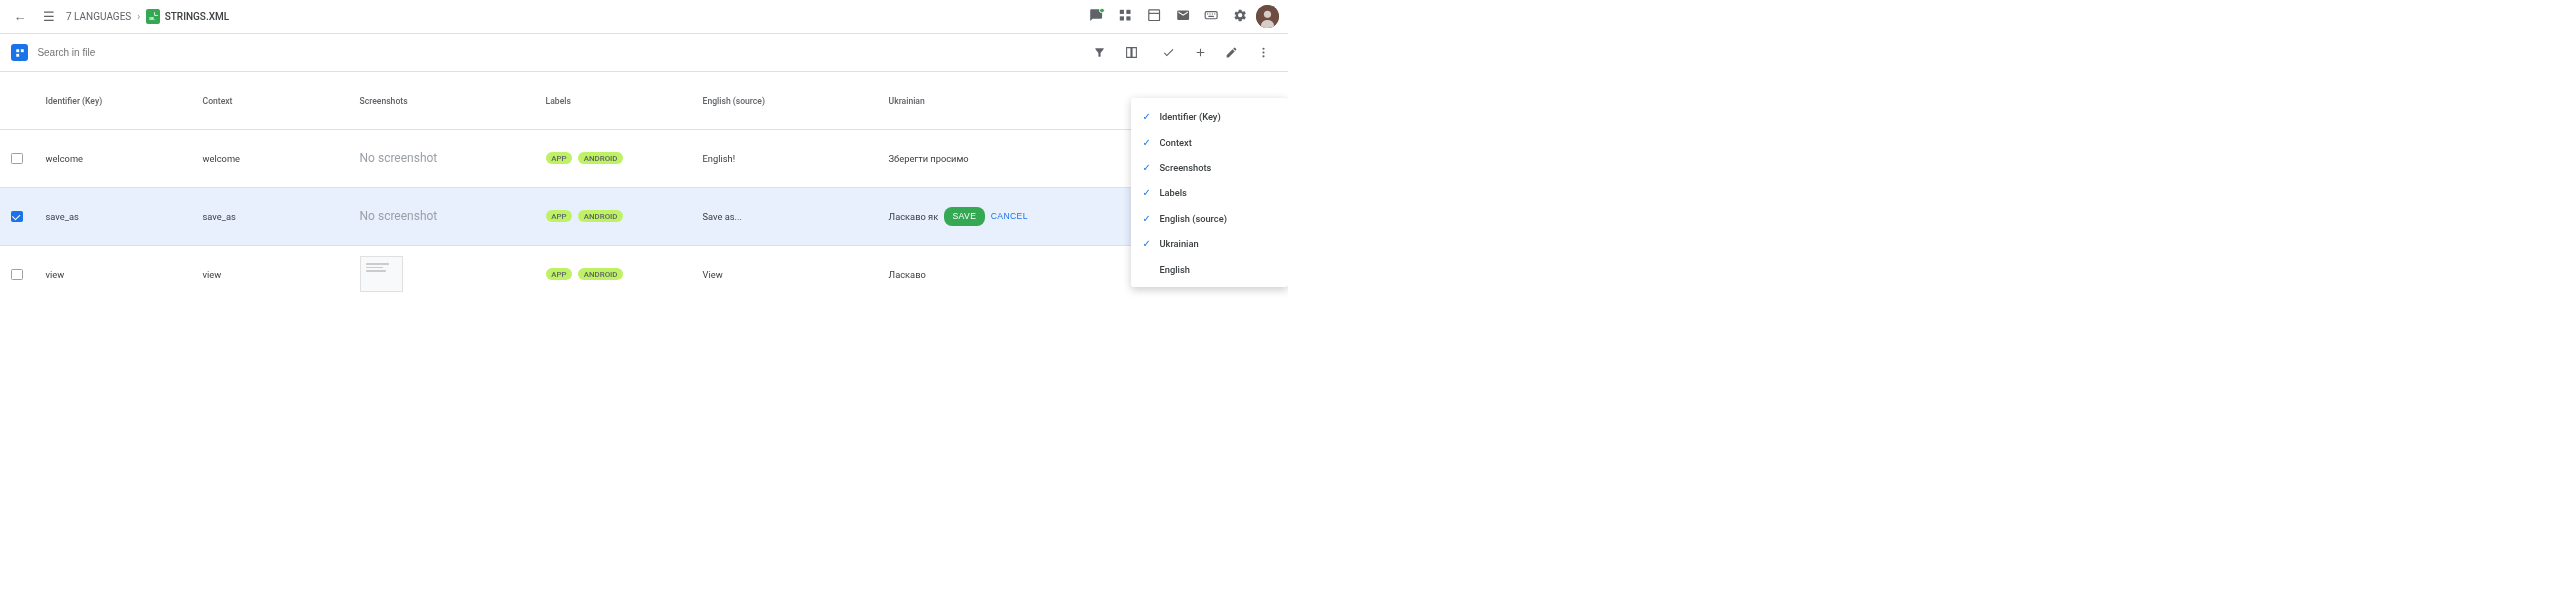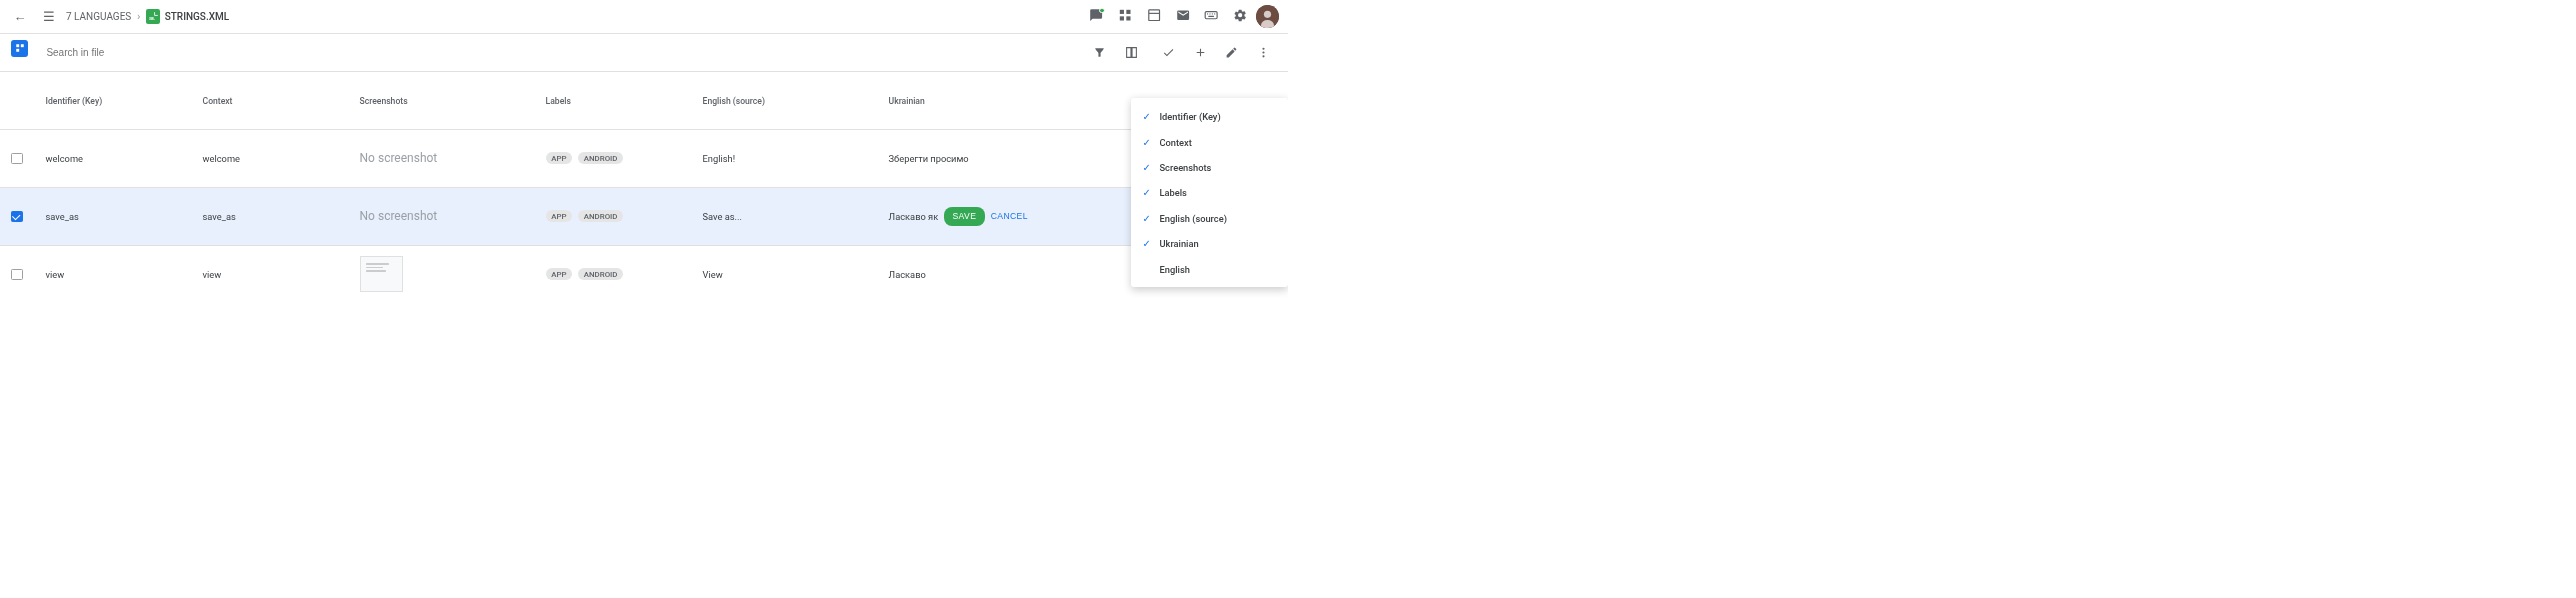--- a/index.html
+++ b/index.html
@@ -103,23 +103,24 @@
       color: white;
       font-size: 9.3px;
       font-weight: 500;
       cursor: pointer;
       overflow: hidden;
     }
     
     
     .search-bar {
       display: flex;
+      align-items: center;
       padding: 5.7px 11.4px;
       border-bottom: 0.7px solid #e0e0e0;
-      gap: 18px;
+      gap: 9px;
     }
     .search-icon-box {
       width: 17px; height: 17px;
       background: #1a73e8;
       border-radius: 2.9px;
       display: flex; align-items: center; justify-content: center;
       color: white;
       font-size: 10px;
     }
     .search-input {
@@ -175,21 +176,21 @@
       display: flex;
       align-items: center;
       height: 57px;
       padding: 5.7px 0;
     }
     .label-badge {
       display: inline-flex;
       align-items: center;
       padding: 1.4px 5.7px;
       border-radius: 8.6px;
-      background: #e5e5e5;
+      background: #bef264;
       font-size: 7.9px;
       color: #5f6368;
       font-weight: 500;
       margin-right: 2.9px;
       text-align: right;
     }
     .no-screenshot {
       color: #9aa0a6;
       font-size: 12px;
     }

